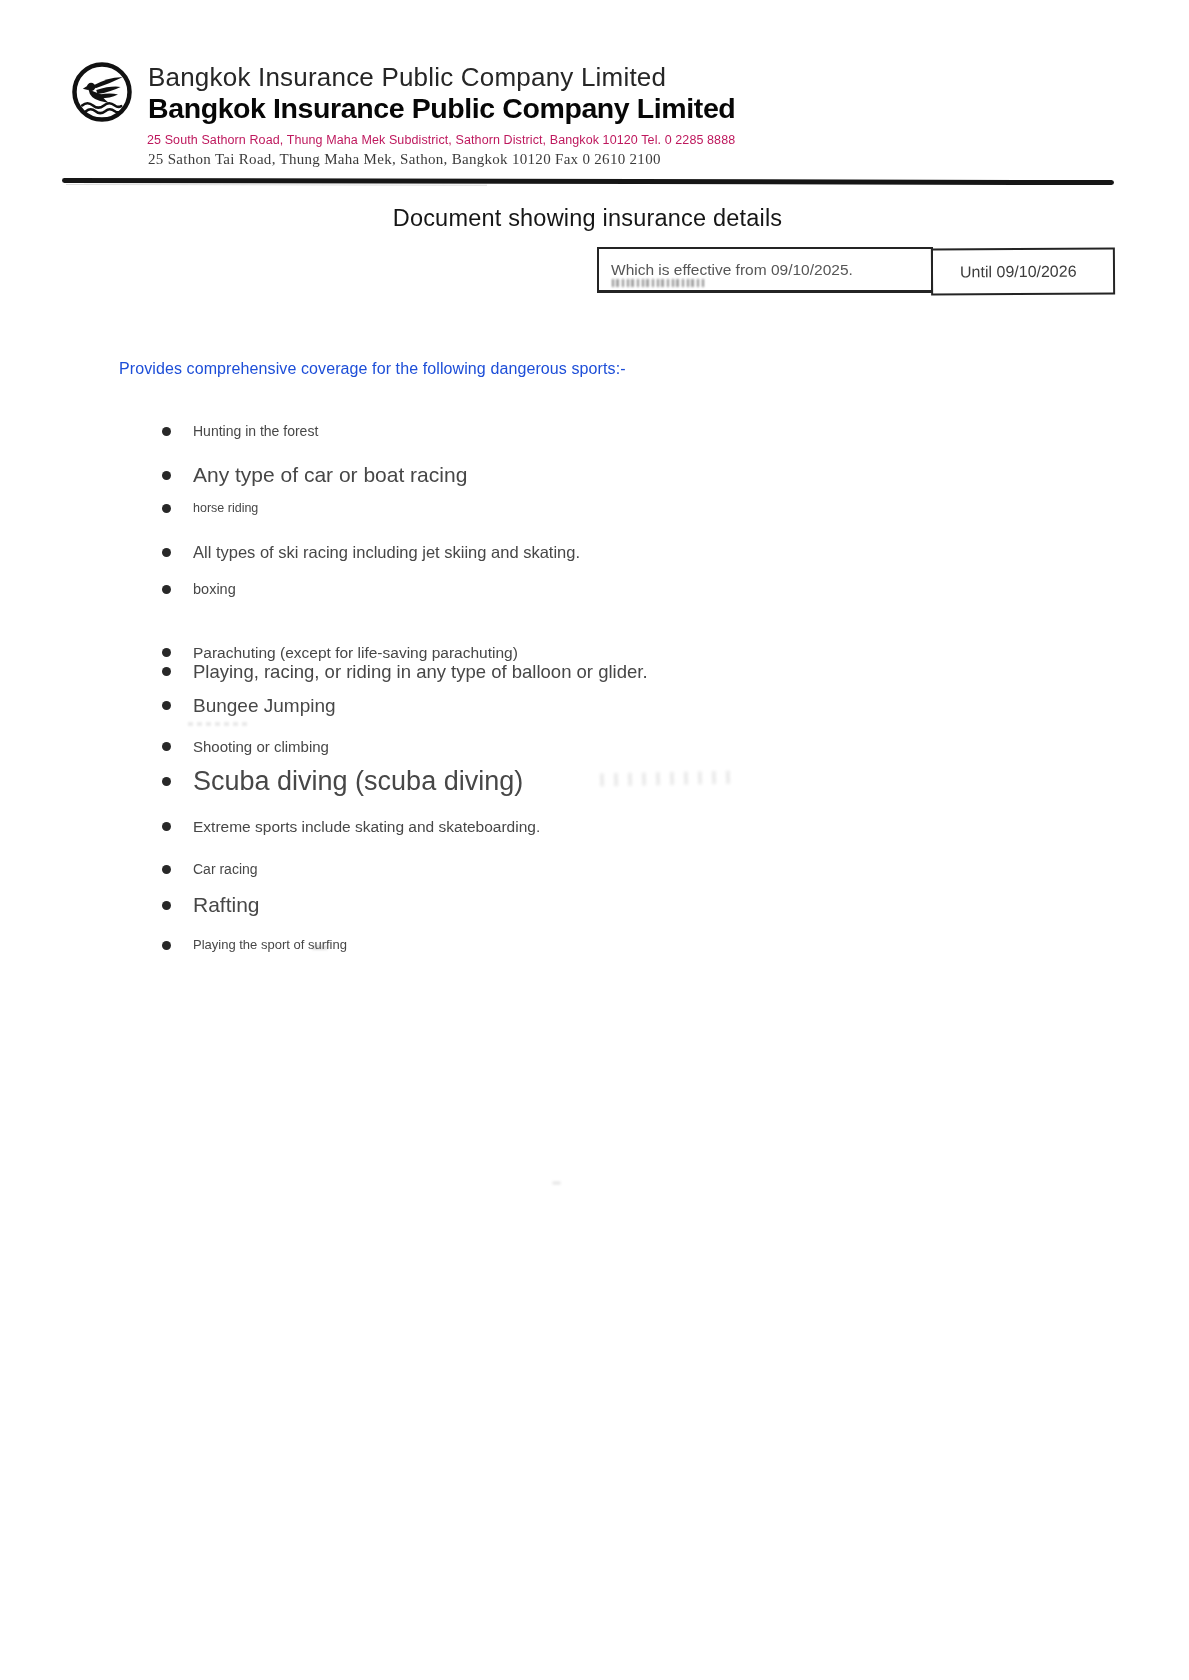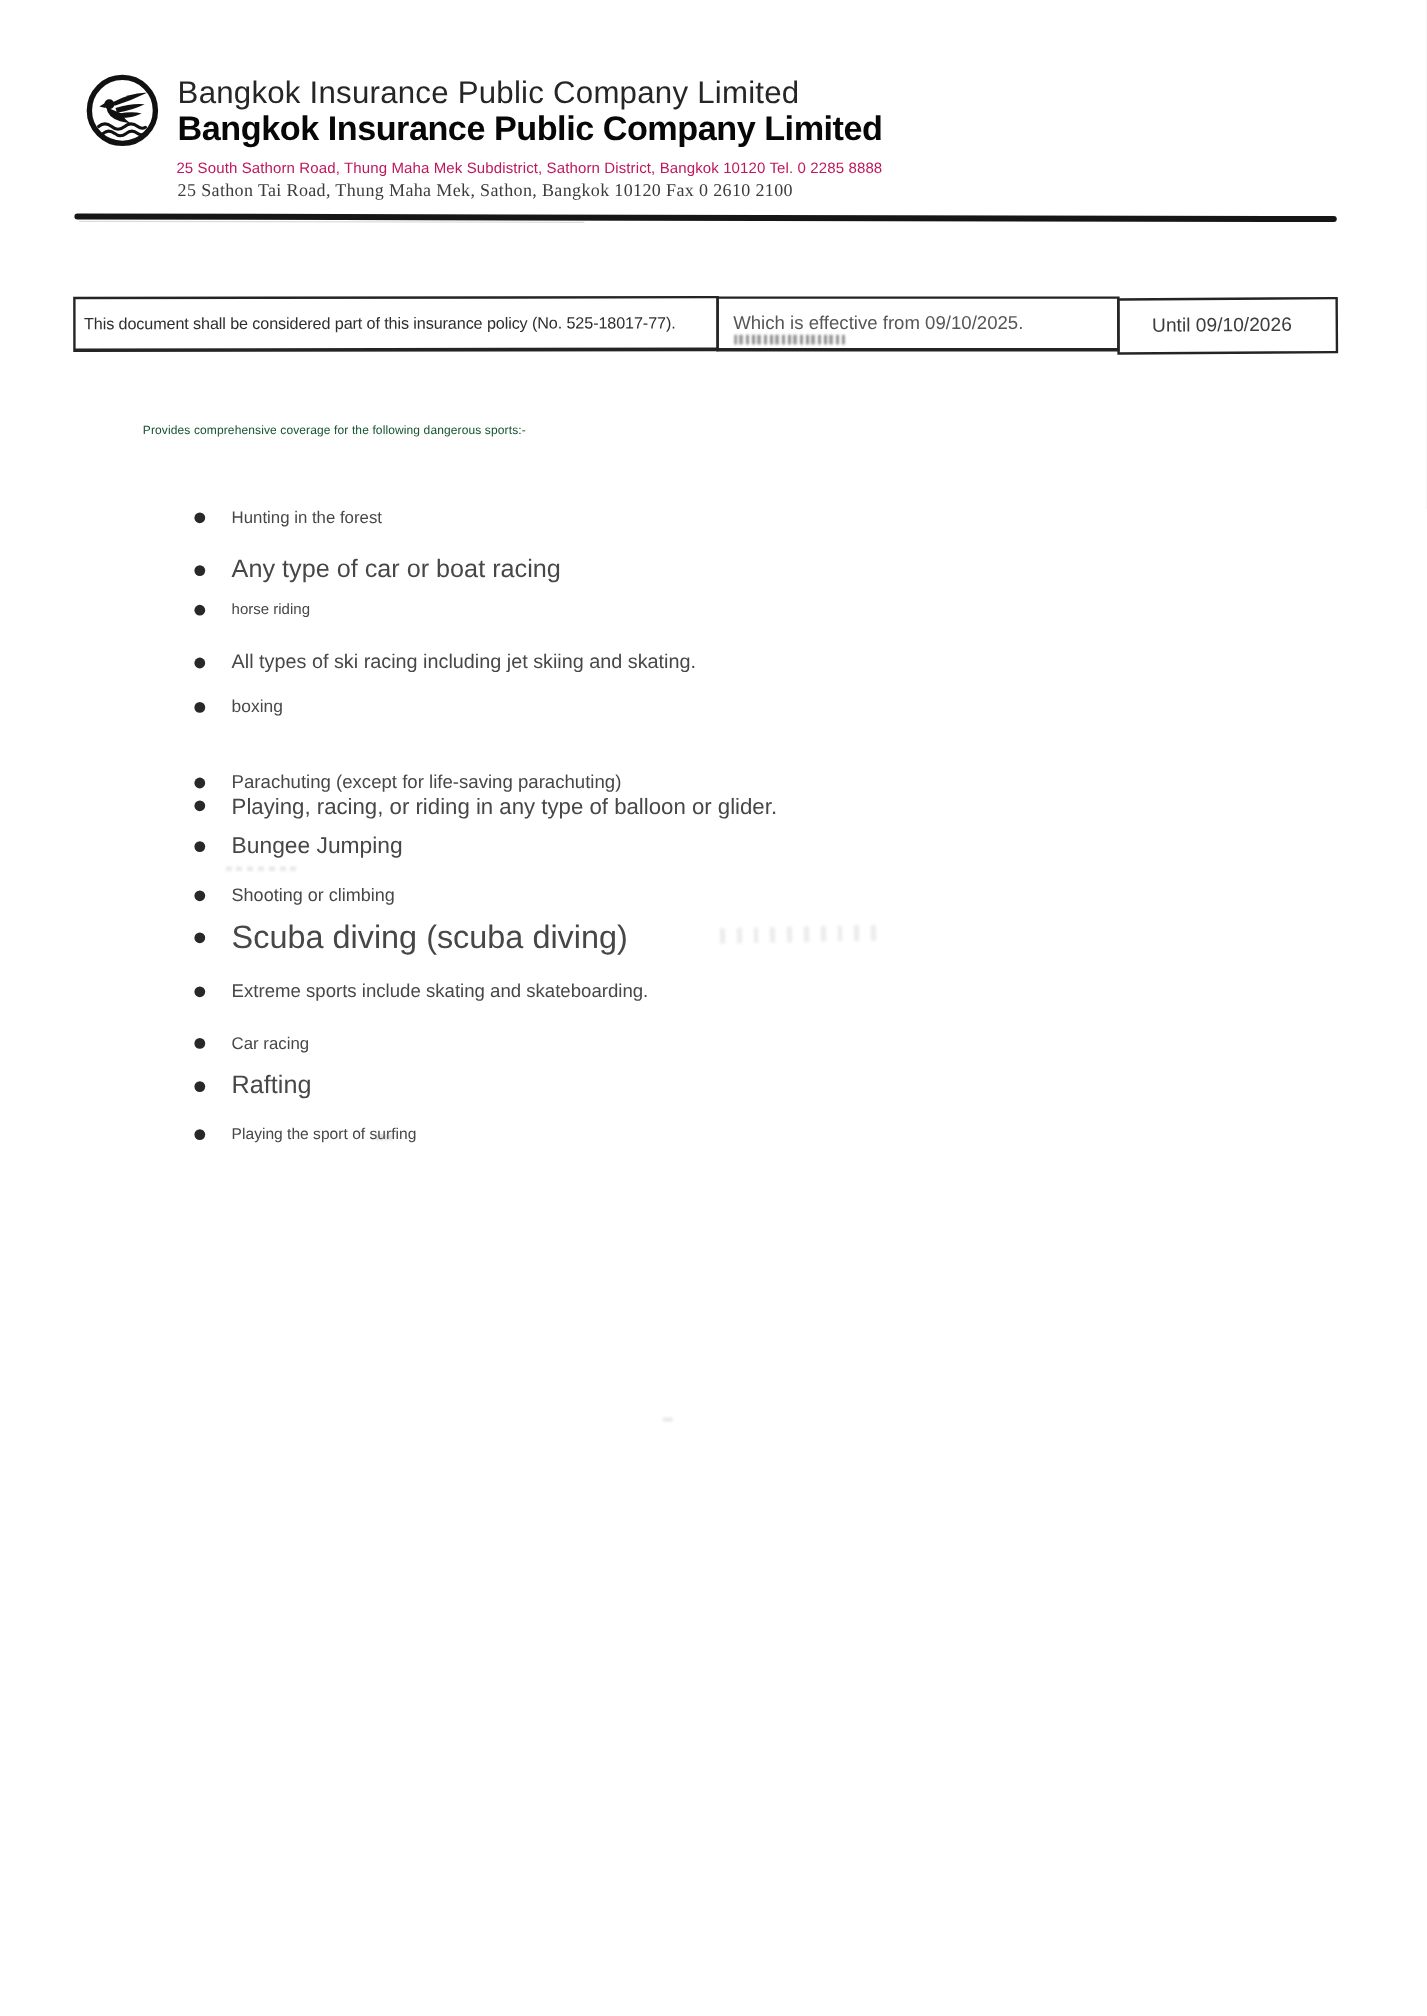--- a/index.html
+++ b/index.html
@@ -70,21 +70,21 @@
   .smudge {
     position:absolute; left:13px; top:30px; width:92px; height:8px;
     background:repeating-linear-gradient(90deg,#3f3f3f 0 2px, transparent 2px 4px,
       #5a5a5a 4px 7px, transparent 7px 10px, #444 10px 12px, transparent 12px 15px);
     filter:blur(1px); opacity:.6;
   }
 
   
   .intro {
     position:absolute; left:119px; top:344px;
-    font-size:10px; color:#14532d; letter-spacing:0.1px;
+    font-size:16px; color:#1d4ed8; letter-spacing:0.1px;
   }
   .sport-row {
     position:absolute; left:162px; display:flex; align-items:center;
     gap:22px; color:#474747; line-height:1.15; white-space:nowrap;
   }
   .bullet {
     width:9px; height:9px; border-radius:50%;
     background:#282828; flex:none;
   }
 
@@ -129,22 +129,22 @@
       <path d="M19 71 q8 -7 17 0 q8 7 17 0 q8 -7 17 0 q5 4 10 1" fill="none" stroke="#111" stroke-width="4" stroke-linecap="round"></path>
       <path d="M25 80 q7 -6 15 0 q7 6 15 0 q7 -6 15 0 q4 3 8 1" fill="none" stroke="#111" stroke-width="4" stroke-linecap="round"></path>
     </svg>
   </div>
   <div class="name-line1">Bangkok Insurance Public Company Limited</div>
   <div class="name-line2">Bangkok Insurance Public Company Limited</div>
   <div class="addr1">25 South Sathorn Road, Thung Maha Mek Subdistrict, Sathorn District, Bangkok 10120 Tel. 0 2285 8888</div>
   <div class="addr2">25 Sathon Tai Road, Thung Maha Mek, Sathon, Bangkok 10120  Fax 0 2610 2100</div>
   <div class="head-rule"></div>
 
-
-  <div class="cell cell-1">This document shall be considered part of this insurance policy (No. 525-18017-77).</div>
+  <div class="doc-title">Document showing insurance details</div>
+
   <div class="cell cell-2">
     <span>Which is effective from 09/10/2025.</span>
     <span class="smudge"></span>
   </div>
   <div class="cell cell-3">Until 09/10/2026</div>
 
   <p class="intro">Provides comprehensive coverage for the following dangerous sports:-</p>
   <div id="sports-list">
       <div class="sport-row" style="top: 423px; font-size: 14px;">
         <span class="bullet"></span>

